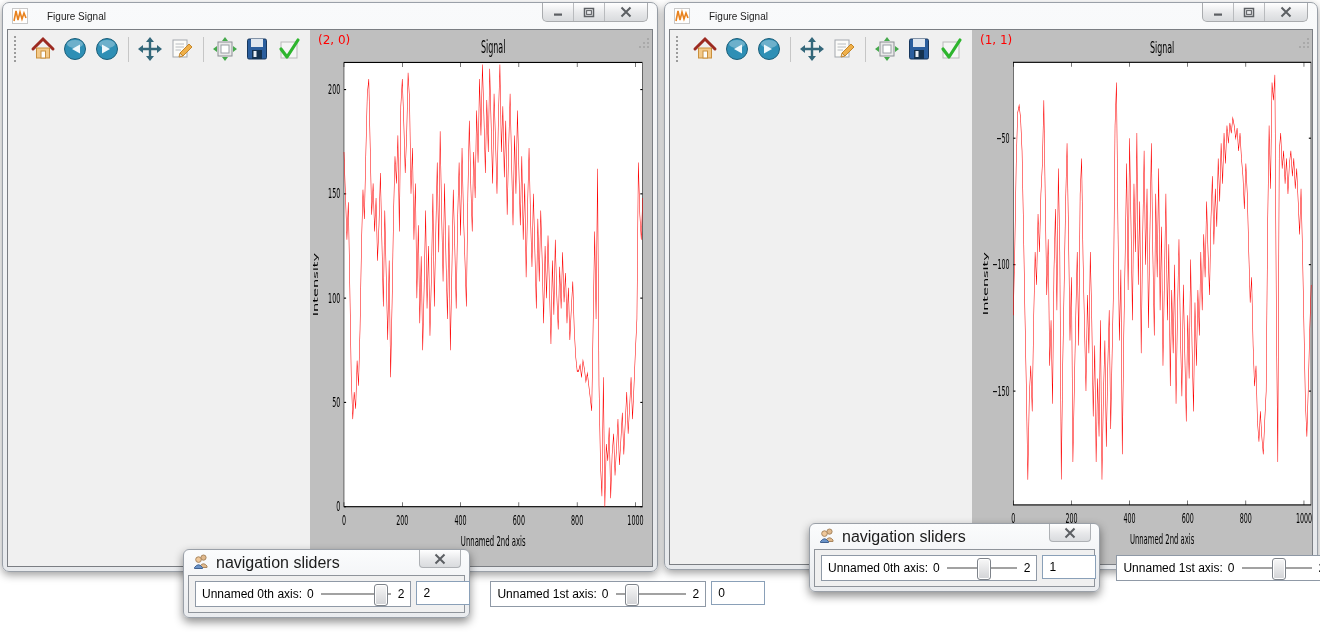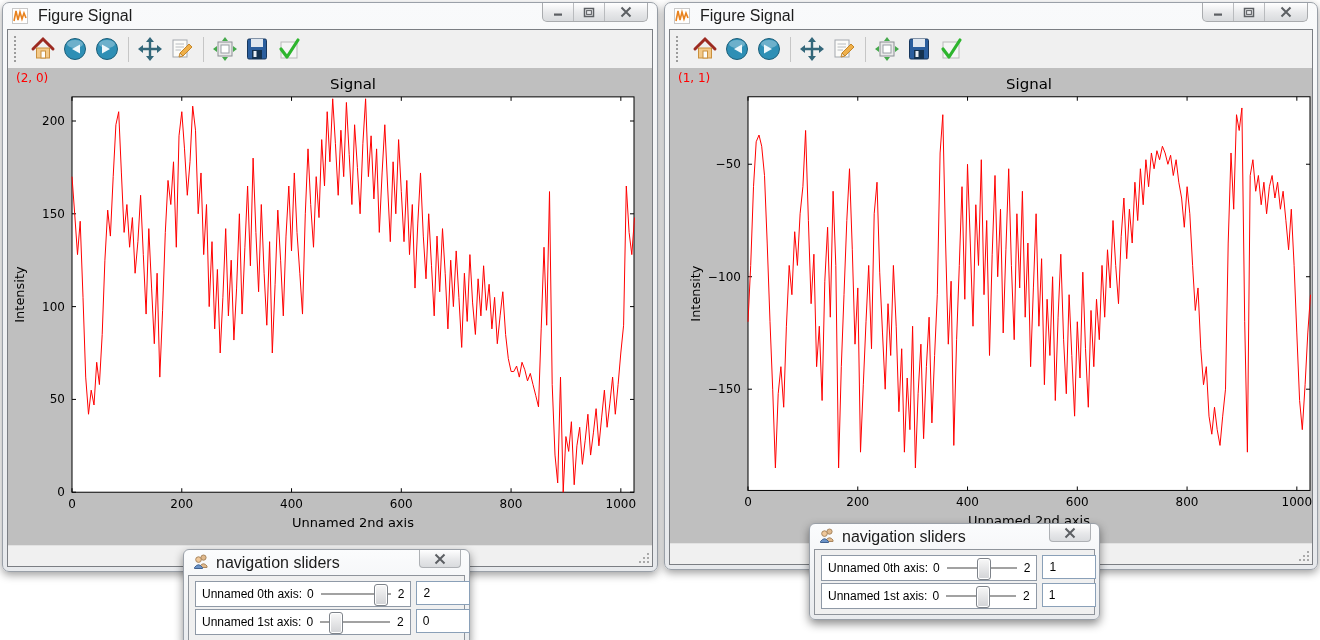--- a/index.html
+++ b/index.html
@@ -1,26 +1,26 @@
 <!DOCTYPE html>
 <html><head>
 <meta charset="utf-8">
 <style>
   html,body{margin:0;padding:0;background:#ffffff;width:1320px;height:640px;overflow:hidden;
     font-family:"Liberation Sans",sans-serif;position:relative}
   .window{position:absolute;box-sizing:border-box;border:1px solid #9aa0a8;border-radius:7px;
     background:linear-gradient(#f9fafb,#e7e9ec);box-shadow:0 3px 9px rgba(0,0,0,.38)}
-  .titlebar{height:26px;display:flex;align-items:center;gap:10px;padding:0 9px;font-size:16px;color:#1c1c1c}
+  .titlebar{height:26px;display:flex;align-items:center;gap:19px;padding:0 9px;font-size:10px;color:#1c1c1c}
   .app-icon svg{display:block}
   .winbtns{position:absolute;top:0;right:9px;display:flex;border:1px solid #a9abae;border-top:none;
     border-radius:0 0 5px 5px;overflow:hidden;background:linear-gradient(#ffffff,#e7e8ea 55%,#d9dbde)}
   .winbtn{width:30px;height:18px;display:flex;align-items:center;justify-content:center;border-right:1px solid #b9bbbe}
   .winbtn:last-child{border-right:none;width:42px}
   .client{position:absolute;left:4px;right:4px;top:26px;bottom:4px;border:1px solid #7b7e83;
-    background:#f0f0f0;display:flex;flex-direction:column;overflow:hidden}
+    background:#f0f0f0;display:flex;flex-direction:row;overflow:hidden}
   .toolbar{height:38px;display:flex;align-items:center;padding:0 6px;gap:2px;background:#f0f0f0}
   .tgrip{width:5px;height:26px;border-left:2px dotted #9c9c9c;margin-right:5px}
   .tbtn{width:30px;height:30px;border:none;background:transparent;padding:2px;display:flex;
     align-items:center;justify-content:center;cursor:pointer}
   .tsep{width:1px;height:25px;background:#c6c6c6;margin:0 4px}
   .figure{flex:1;background:#bfbfbf;position:relative}
   .figure svg.plot{position:absolute;left:0;top:0;width:100%;height:100%}
   .coord{position:absolute;left:8px;top:3px;color:#ff0000;font:12px "DejaVu Sans",sans-serif;z-index:2}
   .statusbar{height:20px;background:#f0f0f0;position:relative;border-top:1px solid #e2e2e2}
   .gripsvg{position:absolute;right:2px;bottom:2px}
@@ -28,21 +28,21 @@
   .ptitle{font:15px "DejaVu Sans",sans-serif}
   .plabel{font:13px "DejaVu Sans",sans-serif}
   
   .dialog{position:absolute;box-sizing:border-box;border:1px solid #9aa0a8;border-radius:6px;
     background:linear-gradient(#fbfcfd,#e9ebee);box-shadow:0 4px 10px rgba(0,0,0,.45);z-index:10}
   .dlg-title{height:25px;display:flex;align-items:center;gap:7px;padding:0 9px;font-size:16px;color:#1c1c1c}
   .dlg-close{position:absolute;top:0;right:8px;width:40px;height:17px;border:1px solid #aeb1b5;border-top:none;
     border-radius:0 0 4px 4px;background:linear-gradient(#ffffff,#e7e8ea 55%,#d9dbde);
     display:flex;align-items:center;justify-content:center;cursor:pointer}
   .dlg-body{margin:0 4px 4px 4px;border:1px solid #8f949b;background:#f0f0f0;padding:5px 6px;
-    display:flex;flex-direction:column;gap:2px}
+    display:flex;flex-direction:row;gap:20px}
   .slider-row{display:flex;gap:5px;align-items:stretch}
   .slider-box{flex:1;display:flex;align-items:center;gap:5px;background:#ffffff;border:1px solid #8f99a6;
     padding:0 6px;height:24px;font-size:12px;white-space:nowrap}
   .slider-track{position:relative;flex:1;height:22px;min-width:70px;margin:0 2px}
   .slider-track::before{content:'';position:absolute;left:0;right:0;top:10px;height:2px;
     background:#a2a2a2;border-bottom:1px solid #fff}
   .slider-handle{position:absolute;top:1px;width:12px;height:20px;border:1px solid #7e838a;border-radius:3px;
     background:linear-gradient(#f8f8f8,#d2d3d6);box-shadow:inset 0 0 0 1px #ffffff}
   .s-value{width:54px;height:24px;box-sizing:border-box;border:1px solid #8aa0b8;background:#fff;
     font:12px "Liberation Sans",sans-serif;padding:0 0 0 6px}

